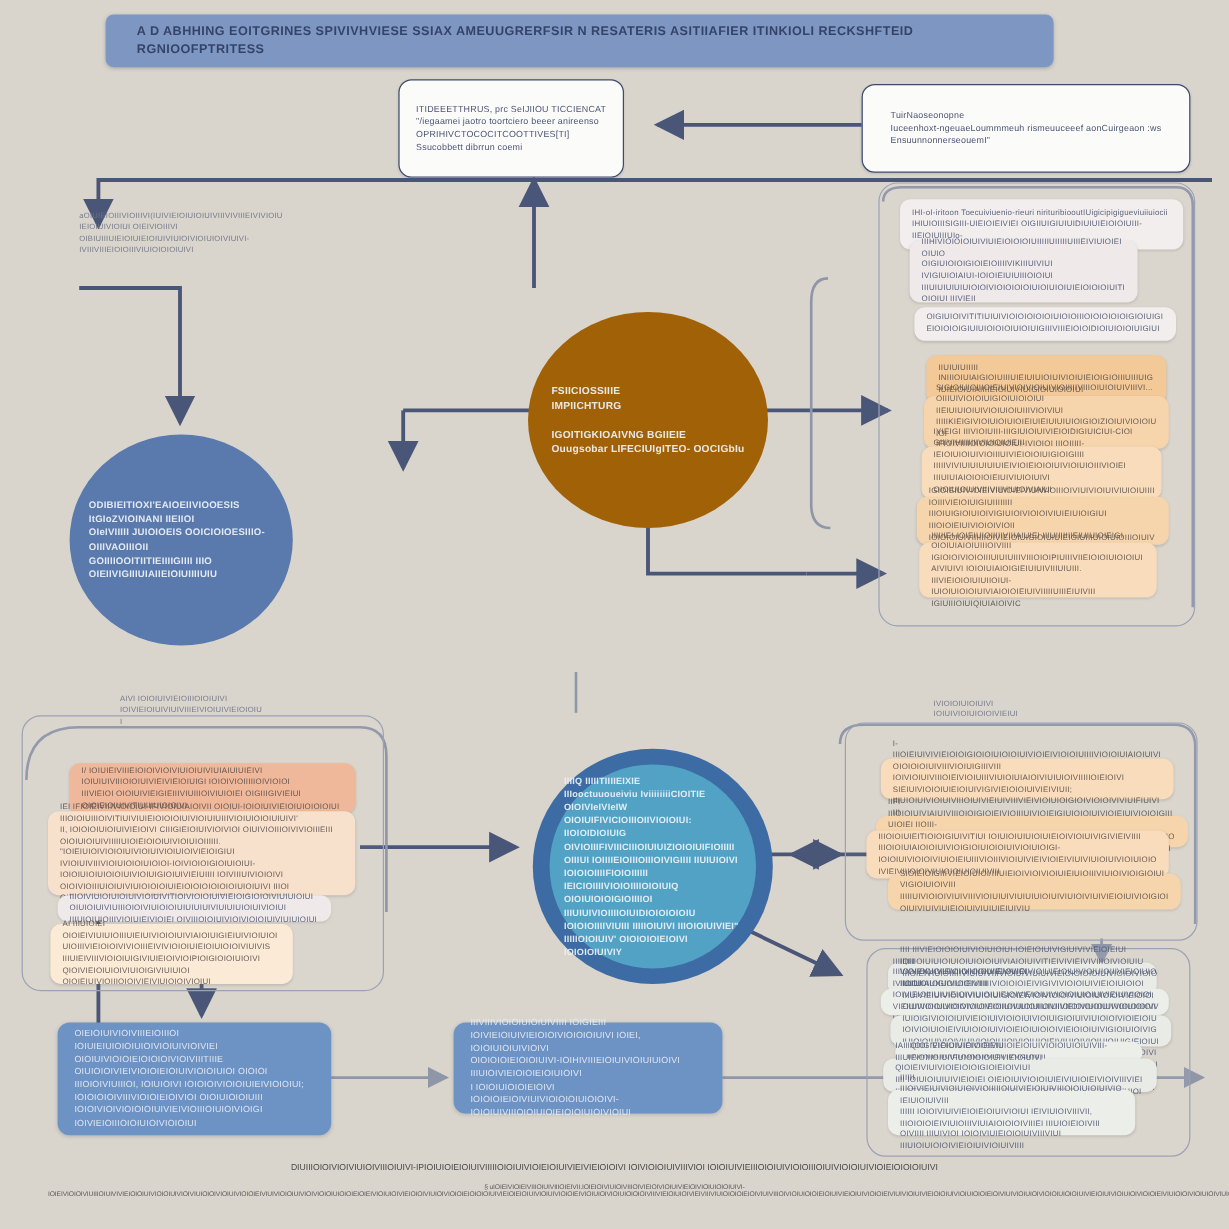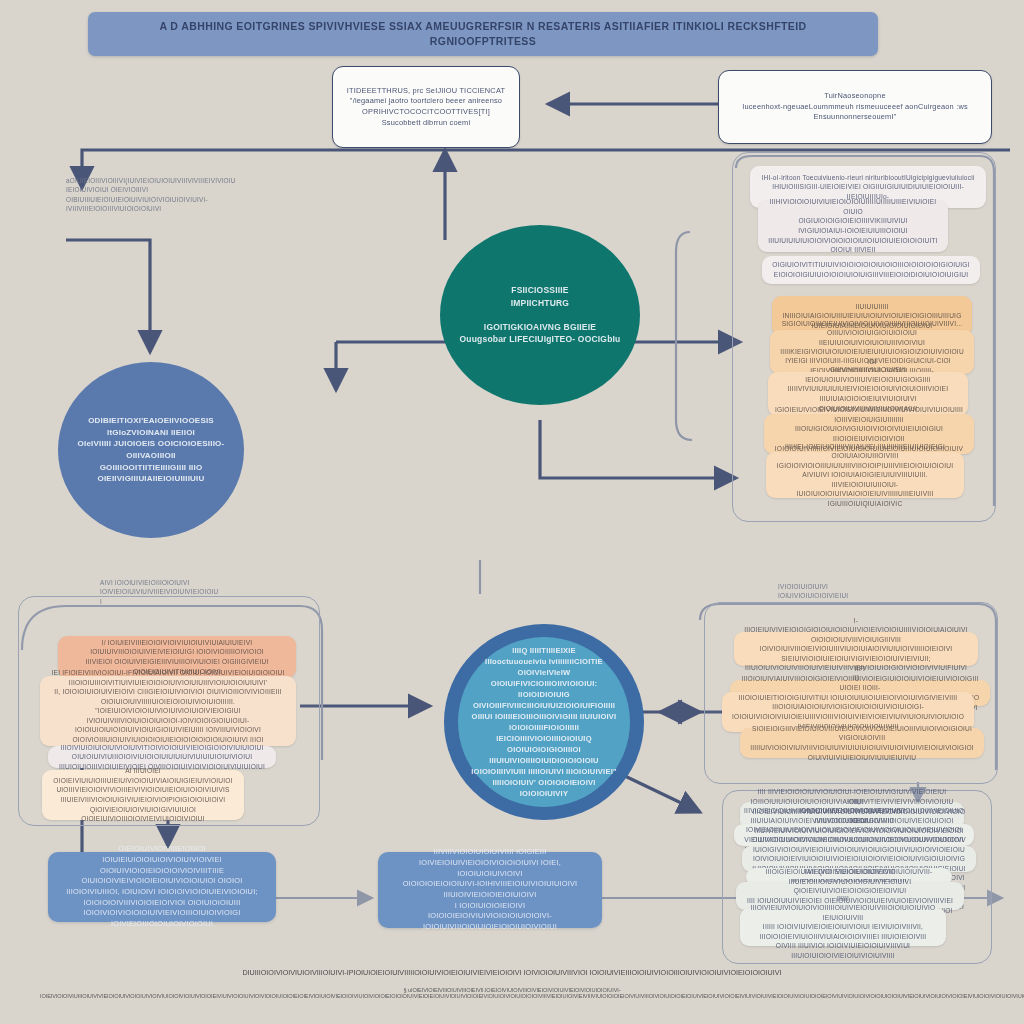--- a/index.html
+++ b/index.html
@@ -10,21 +10,21 @@
     overflow:hidden;
   }
   #stage{position:relative;width:1024px;height:1024px;}
 
   
   svg#wires{position:absolute;left:0;top:0;width:1024px;height:1024px;pointer-events:none;}
 
   
   .txt{
     display:block;
-    text-align:center;
+    text-align:left;
     line-height:1.45;
     letter-spacing:.2px;
     word-break:break-word;
     filter:blur(.45px);
     opacity:.92;
   }
 
   
   #title-banner{
     position:absolute;left:88px;top:12px;width:790px;height:44px;
@@ -49,22 +49,22 @@
   #topbox-b{left:332px;top:66px;width:186px;height:80px;}
   #topbox-c{left:718px;top:70px;width:272px;height:72px;}
 
   
   .circle{
     position:absolute;border-radius:50%;
     display:flex;align-items:center;justify-content:center;
   }
   .circle .txt{color:#eef3f8;font-size:8px;font-weight:600;padding:0 16px;}
 
-  #circle-top{left:440px;top:225px;width:200px;height:180px;
-    background:#0f766e;}
+  #circle-top{left:440px;top:260px;width:200px;height:180px;
+    background:#a16207;}
   #circle-top .txt{font-size:8.5px;}
 
   #circle-left{left:58px;top:362px;width:186px;height:176px;
     background:#5a79ad;}
 
   #circle-mid{left:258px;top:396px;width:198px;height:158px;
     background:#5a79ad;}
 
   #circle-right{left:588px;top:406px;width:168px;height:140px;
     background:#49a0c2;}
@@ -109,21 +109,21 @@
   .row.tan .txt,.row.tan2 .txt,.row.tan3 .txt,
   .row.peach .txt,.row.peach2 .txt,.row.cream .txt{color:#5a4f4a;}
 
   
   .bluebox{
     position:absolute;background:#6d92c4;border-radius:10px;
     display:flex;align-items:center;justify-content:center;
     box-shadow:0 1px 3px rgba(60,70,95,.2);
   }
   .bluebox .txt{color:#e9eef7;font-size:7.4px;padding:0 14px;}
-  #bluebox-1{left:48px;top:852px;width:228px;height:70px;}
+  #bluebox-1{left:48px;top:852px;width:228px;height:94px;}
   #bluebox-2{left:378px;top:852px;width:224px;height:76px;}
 
   
   .edge-label{position:absolute;}
   .edge-label .txt{font-size:6.4px;color:#6d7285;text-align:left;}
   #label-tl{left:66px;top:176px;width:170px;}
   #label-bl{left:100px;top:578px;width:120px;}
   #label-br{left:778px;top:582px;width:90px;}
 
   

